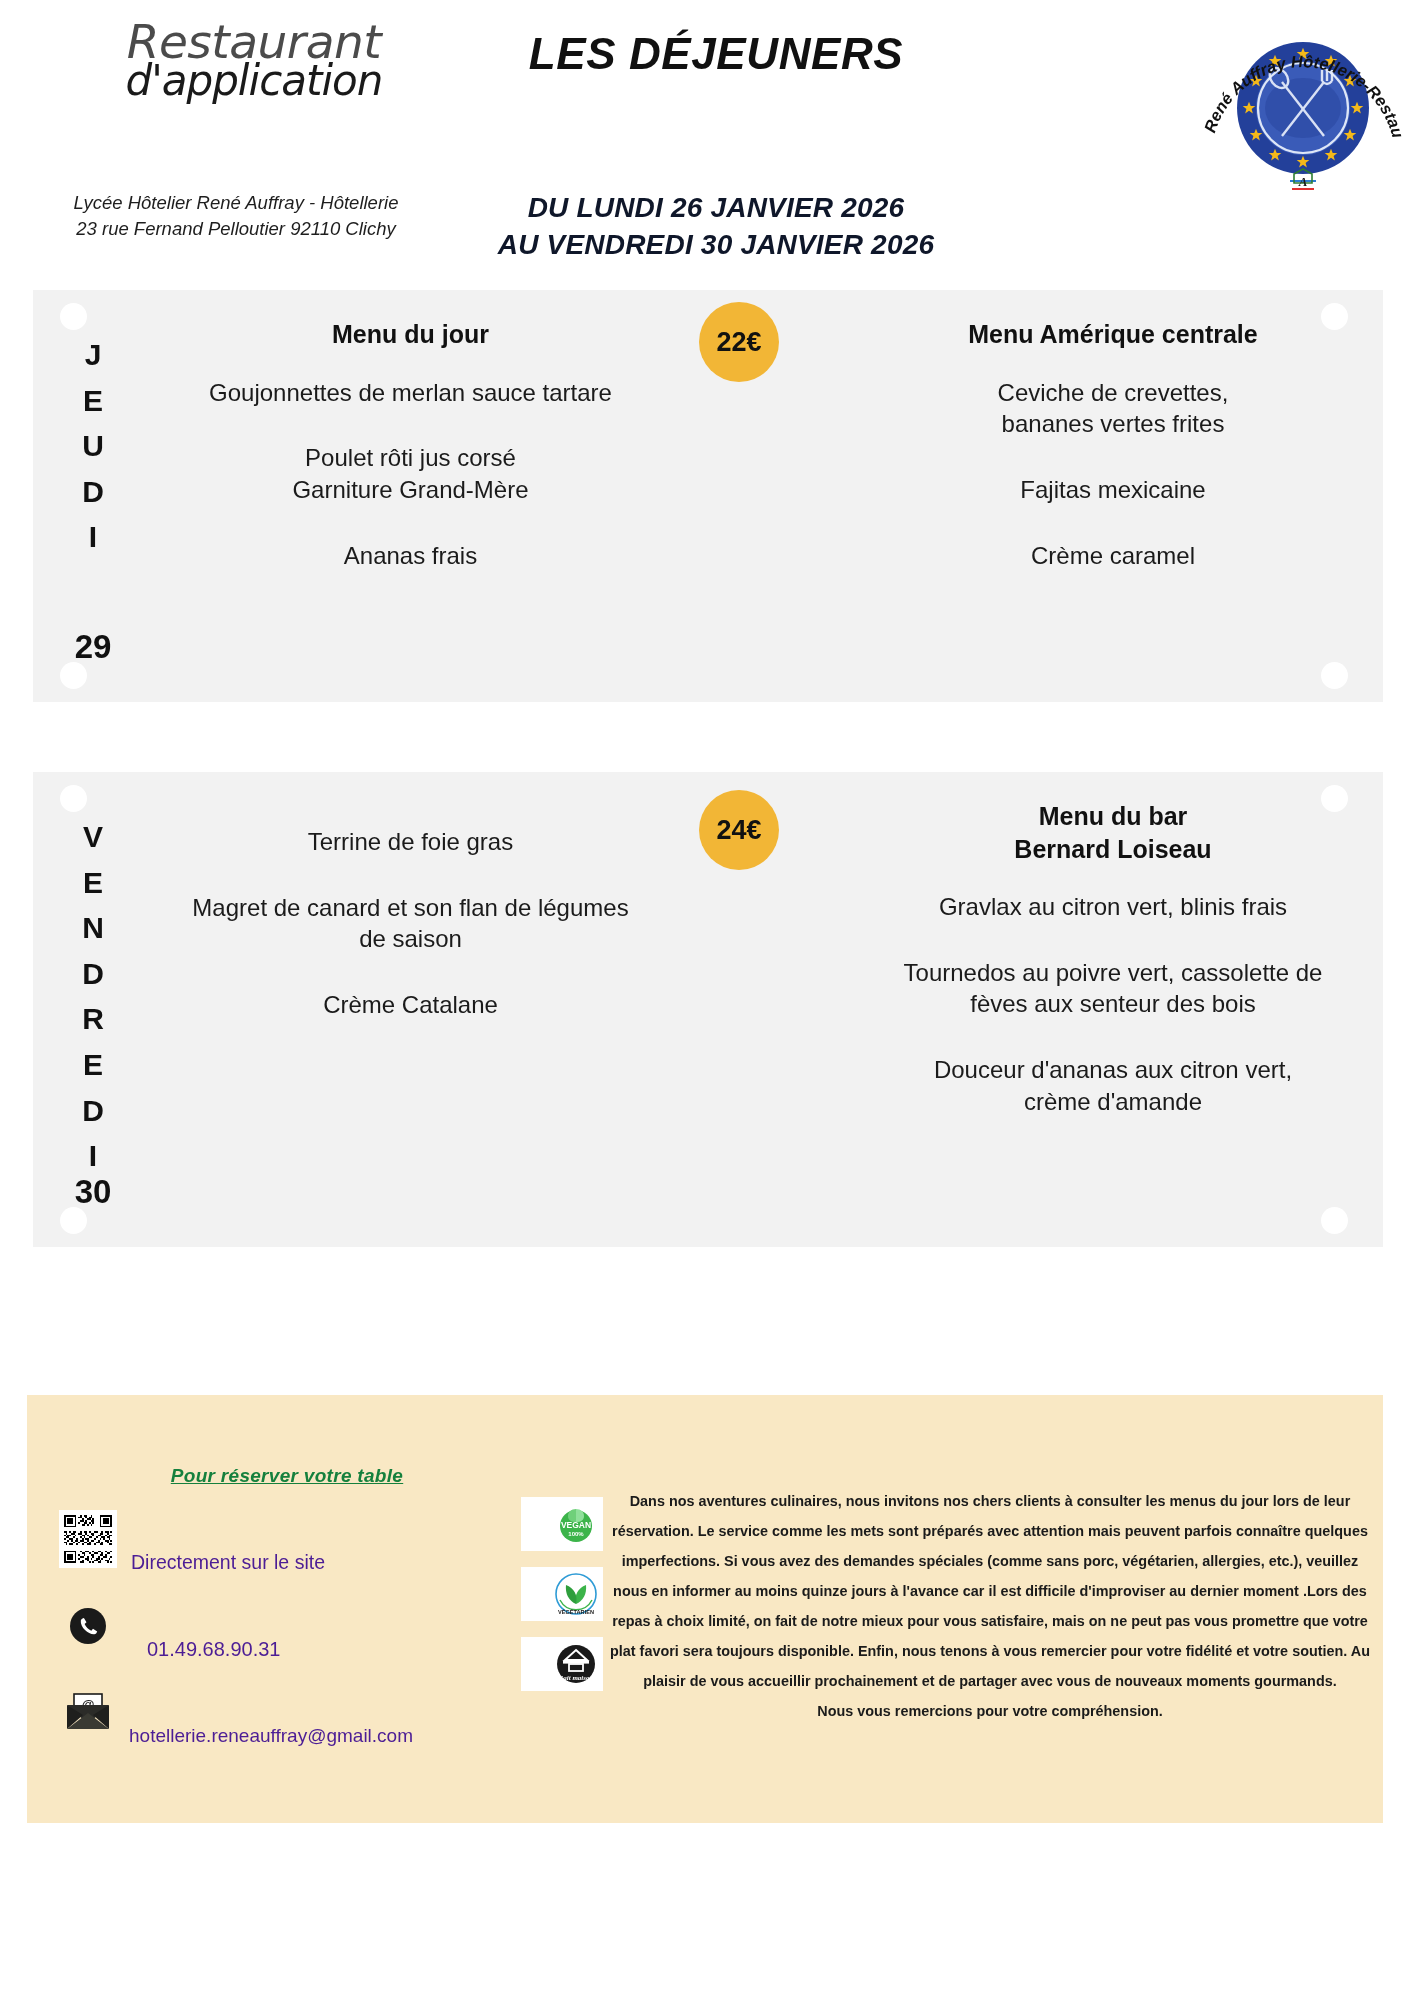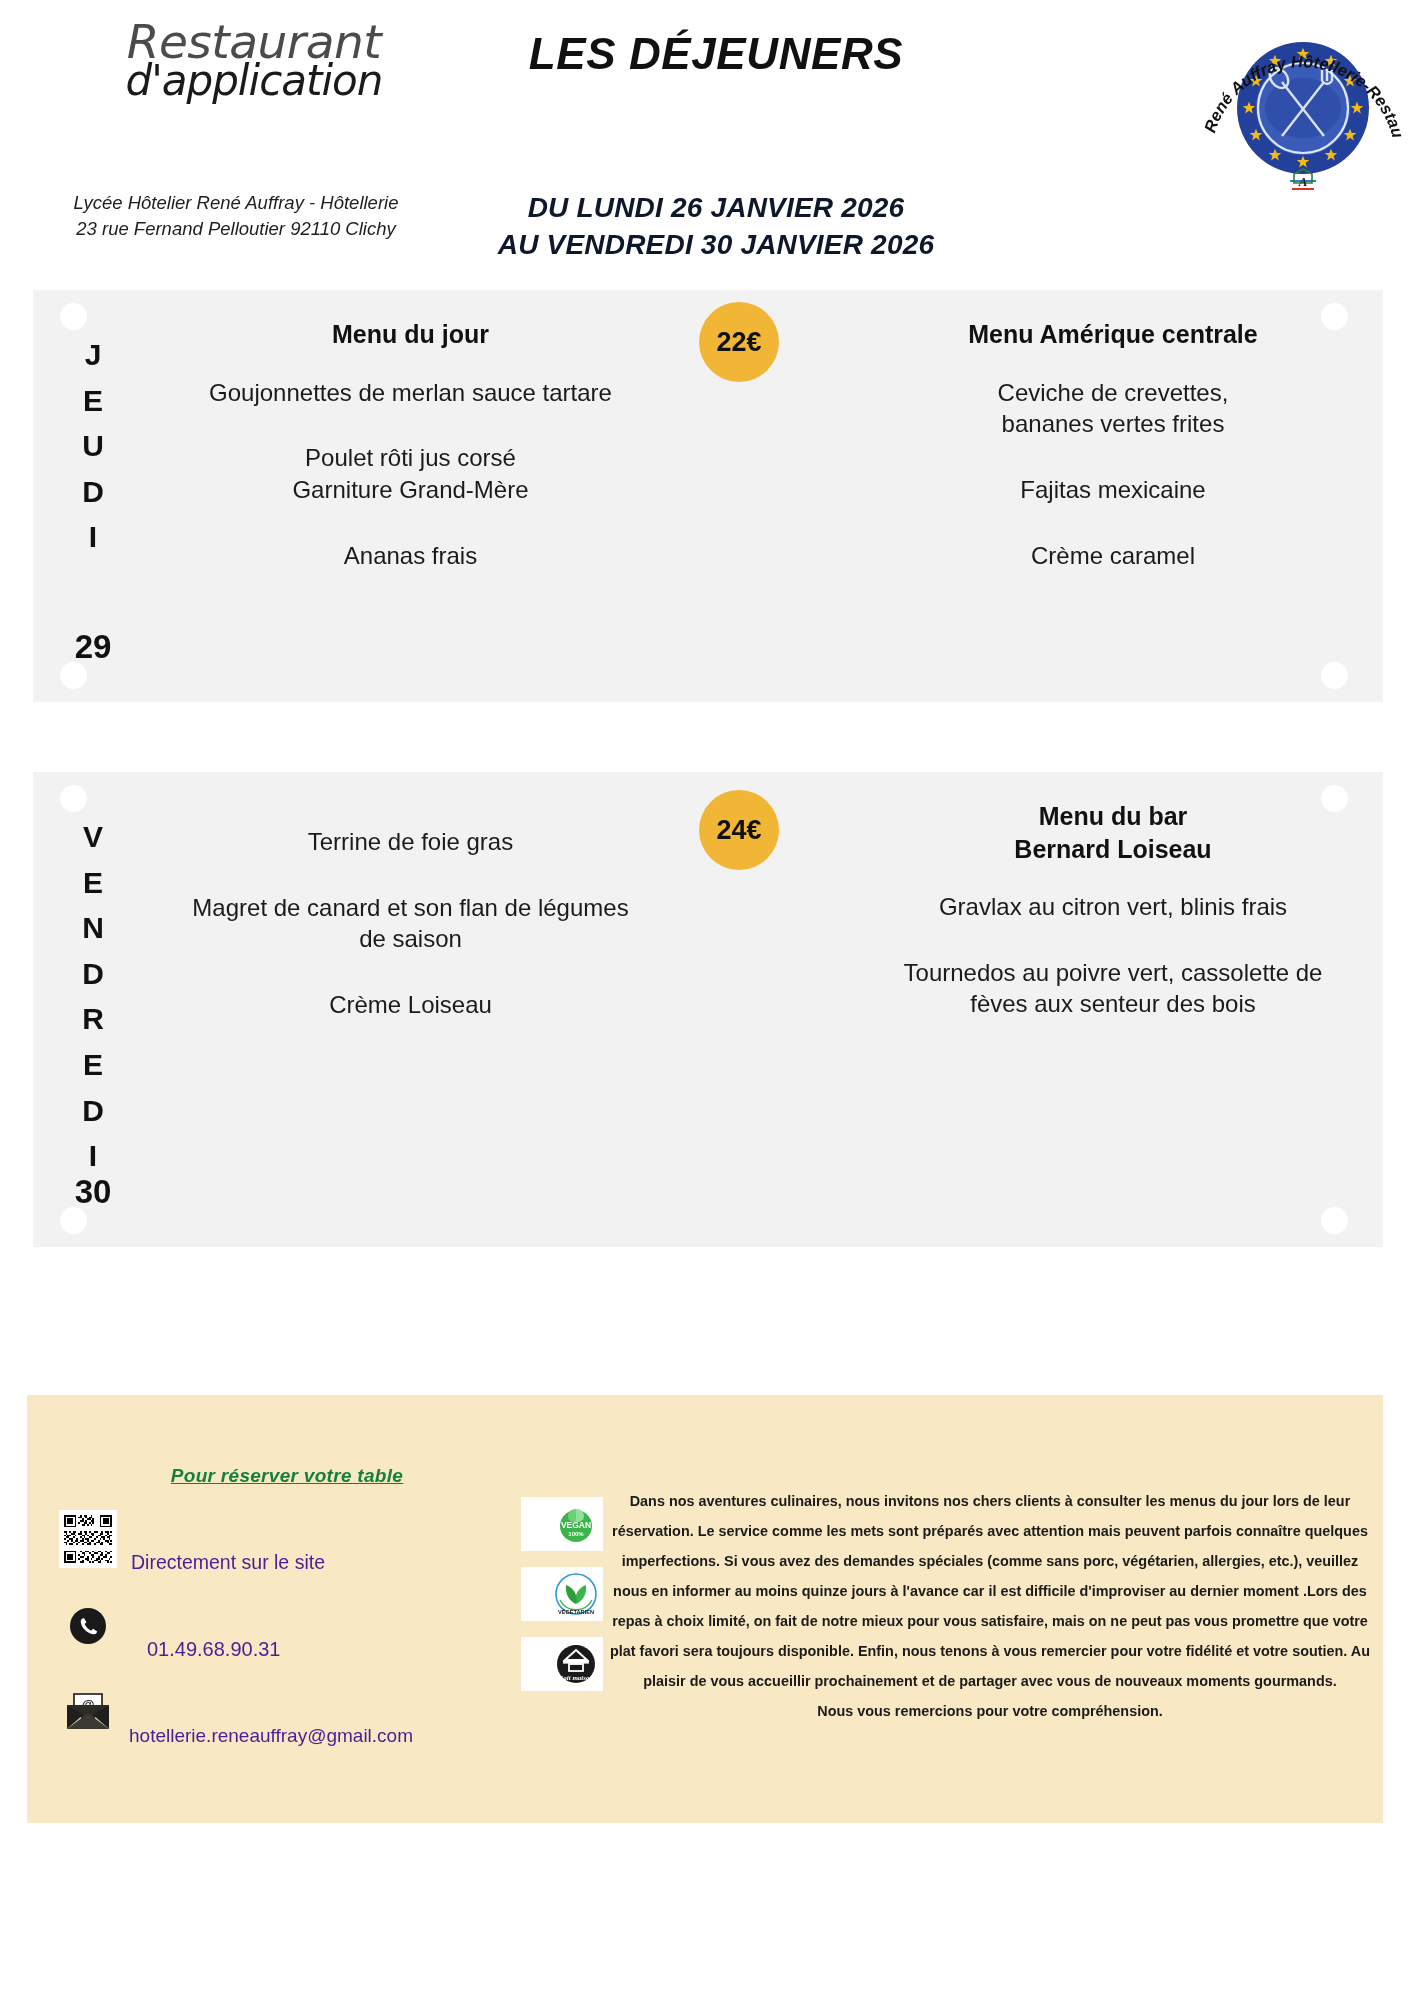--- a/index.html
+++ b/index.html
@@ -433,29 +433,30 @@
       <span>E</span>
       <span>D</span>
       <span>I</span>
     </div>
     <div class="day-number">30</div>
   </div>
 
   <div class="menu-col col-left">
     <div class="menu-item first">Terrine de foie gras</div>
     <div class="menu-item">Magret de canard et son flan de légumes<br>de saison</div>
-    <div class="menu-item">Crème Loiseau</div>
+    <div class="menu-item">Crème Catalane</div>
   </div>
 
   <div class="price-badge badge-vendredi">24€</div>
 
   <div class="menu-col col-right">
     <div class="menu-title">Menu du bar<br>Bernard Loiseau</div>
     <div class="menu-item first">Gravlax au citron vert, blinis frais</div>
     <div class="menu-item">Tournedos au poivre vert, cassolette de<br>fèves aux senteur des bois</div>
+    <div class="menu-item">Douceur d'ananas aux citron vert,<br>crème d'amande</div>
   </div>
 </div>
 
 <div class="footer">
 
   <div class="reserve-block">
     <div class="reserve-title">Pour réserver votre table</div>
 
     <div class="reserve-row row-site">
       <div class="reserve-icon">

